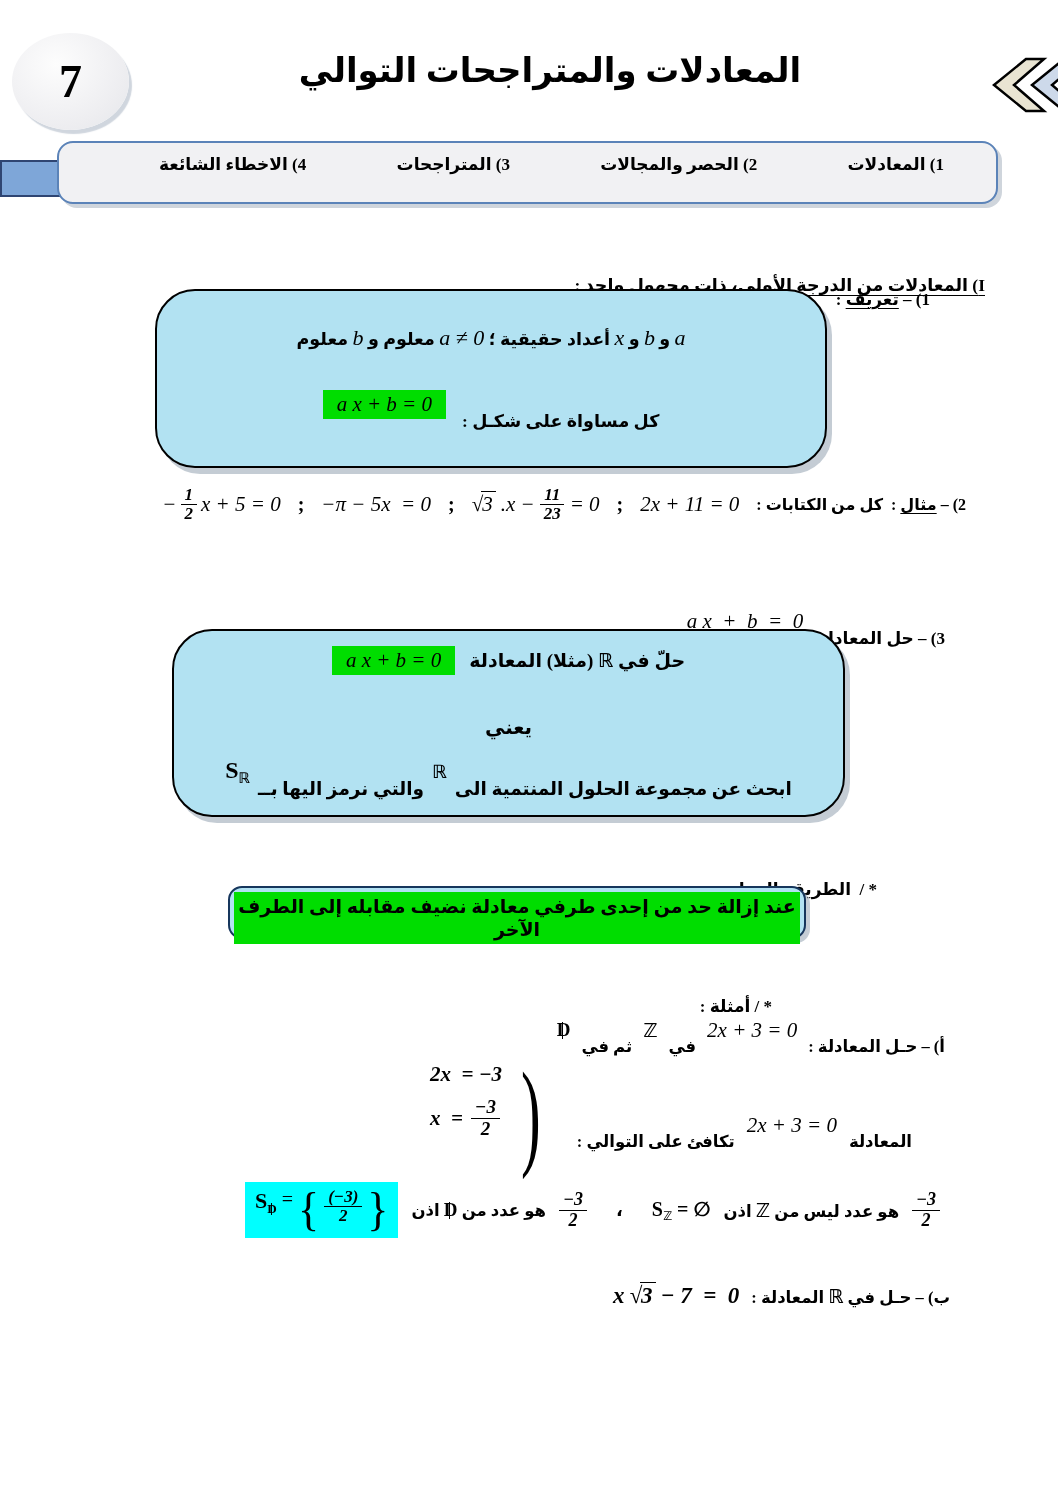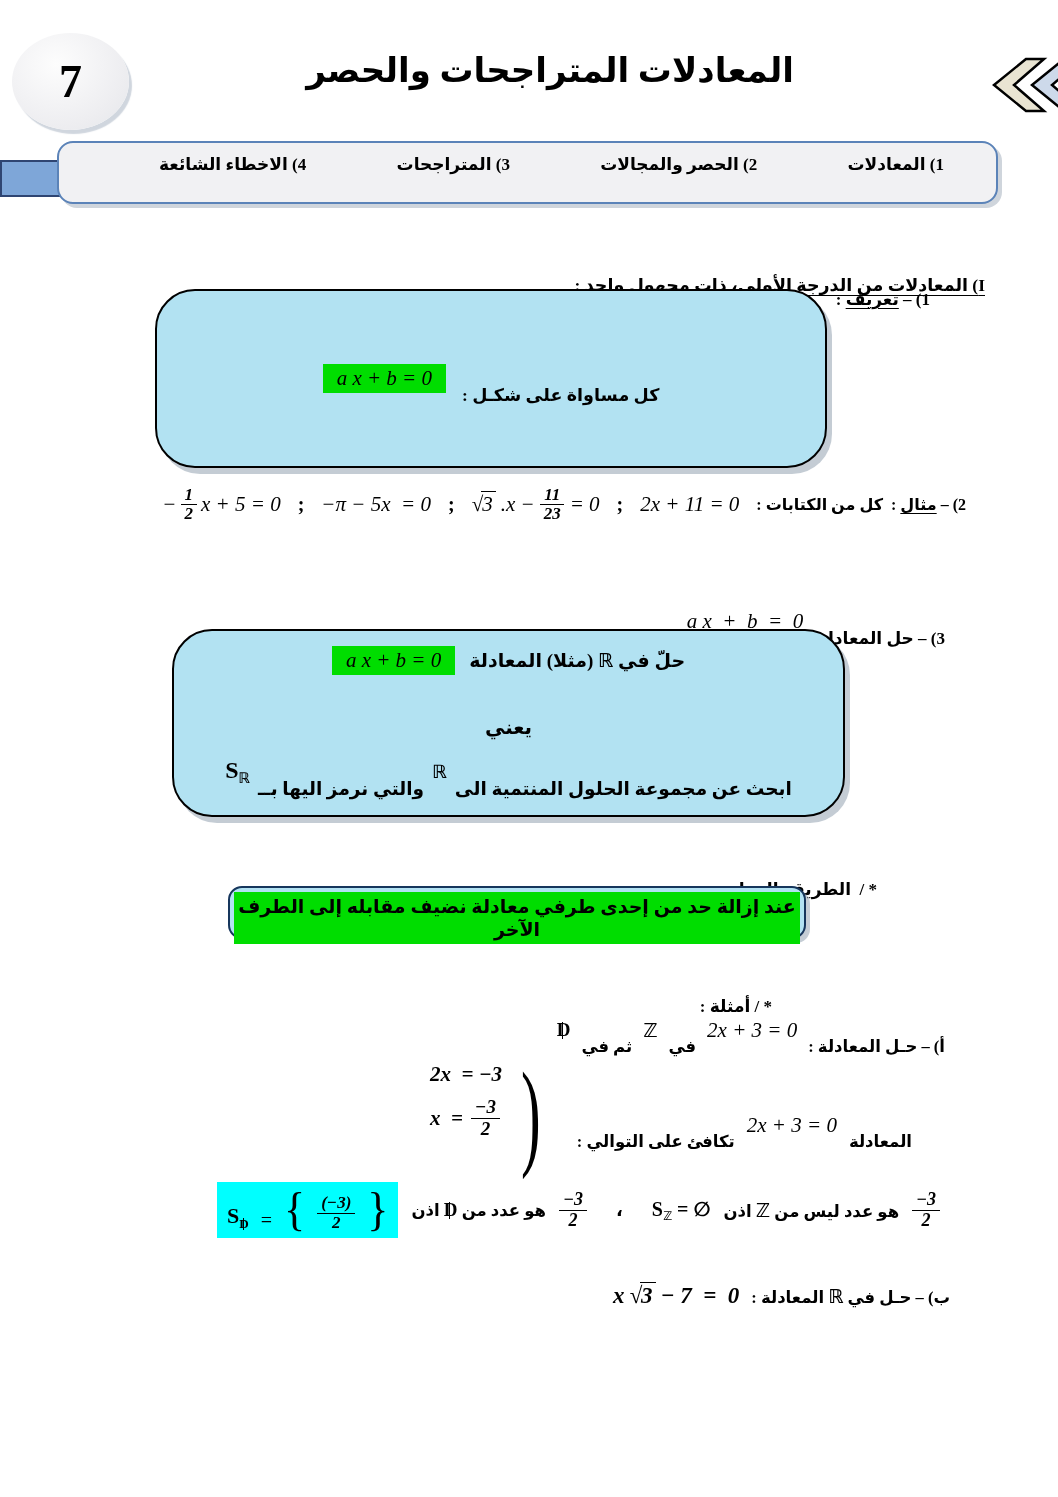--- a/index.html
+++ b/index.html
@@ -101,37 +101,37 @@
   #equiv-steps .s2{font-size:21px;display:flex;align-items:center;gap:8px;margin-top:10px;white-space:pre;}
   #equiv-steps .frac{font-size:19px;}
   #equiv-paren{left:521px;top:1056px;direction:ltr;font-size:118px;line-height:1;
                font-family:"Liberation Serif",serif;font-weight:300;
                transform:scaleX(.5);transform-origin:left top;}
   #sol-row{right:118px;top:1182px;display:flex;align-items:center;gap:13px;font-size:16.5px;}
   #sol-row .frac{font-size:18px;}
   #sol-row .sset{font-size:20px;}
   #sol-row .comma{font-size:18px;font-weight:700;margin:0 16px;}
   #cyanbox{background:var(--cyan);padding:6px 10px;direction:ltr;unicode-bidi:isolate;
-           display:flex;align-items:flex-end;gap:12px;}
+           display:flex;align-items:flex-start;gap:5px;}
   #cyanbox .brace{font-size:44px;font-weight:300;line-height:1;
                   font-family:"Liberation Serif",serif;transform:scaleY(1.05);}
   #cyanbox .frac{font-size:17px;}
   #exb-line{right:108px;top:1283px;display:flex;align-items:center;gap:12px;font-size:16.5px;}
   #exb-line .math,#exb-line .sqrt{font-size:23px;font-weight:600;}
 </style>
 </head>
 <body>
 
 <div id="page">
 
   <div id="circle7" class="abs">
     <span>7</span>
   </div>
 
-  <div id="title" class="abs">المعادلات المتراجحات والحصر</div>
+  <div id="title" class="abs">المعادلات والمتراجحات التوالي</div>
 
   <div id="chevrons" class="abs">
     <svg width="104" height="58" viewBox="0 0 104 58">
       <polygon points="40,3 8,29 40,55 58,55 28,29 58,3" fill="#e9e4d2" stroke="#000" stroke-width="2.5"></polygon>
       <polygon points="78,3 46,29 78,55 96,55 66,29 96,3" fill="#cdd9ea" stroke="#000" stroke-width="2.5"></polygon>
     </svg>
   </div>
 
   <div id="bluetab" class="abs"></div>
 
@@ -142,20 +142,32 @@
     <span>4) الاخطاء الشائعة</span>
   </div>
 
   <div id="sec1-heading" class="abs ar">I) المعادلات من الدرجة الأولى، ذات مجهول واحد :</div>
 
   <div id="def-line" class="abs">
     <span class="ar">1) – </span><span class="ar u">تعريف</span><span class="ar"> :</span>
   </div>
 
   <div id="box1" class="abs roundbox">
+    <div class="l">
+      <span class="math">a</span>
+      <span class="ar">و</span>
+      <span class="math">b</span>
+      <span class="ar">و</span>
+      <span class="math">x</span>
+      <span class="ar">أعداد حقيقية ؛</span>
+      <span class="math">a ≠ 0</span>
+      <span class="ar">معلوم و</span>
+      <span class="math">b</span>
+      <span class="ar">معلوم</span>
+    </div>
     <div class="l row2">
       <span class="ar">كل مساواة على شكـل :</span>
       <span class="greenbox">a x  +  b  =  0</span>
     </div>
   </div>
 
   <div id="ex2-row" class="abs">
     <span class="label">
       <span>2) – </span><span class="u">مثال</span><span class="ar"> :  كل من الكتابات :</span>
     </span>

